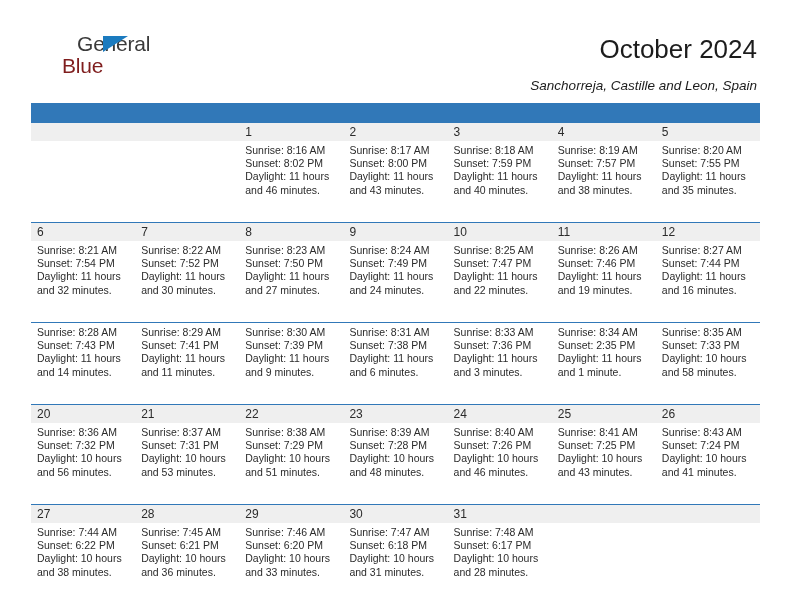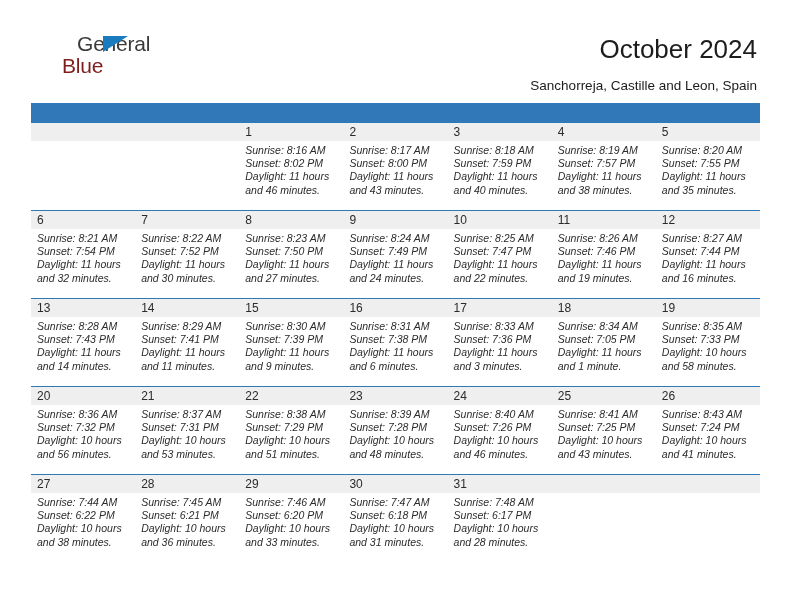--- a/index.html
+++ b/index.html
@@ -77,20 +77,21 @@
   }
   .subtitle {
     position: absolute;
     right: 35px;
     top: 78px;
     font-size: 13.5px;
     line-height: 16px;
     color: #1c1c1c;
     text-align: center;
     white-space: nowrap;
+    font-style: italic;
   }
 
   
   .calendar {
     position: absolute;
     left: 31px;
     top: 103px;
     width: 729px;
   }
   .weekdays {
@@ -125,22 +126,21 @@
     flex: 1 1 0;
     font-size: 12px;
     line-height: 18px;
     color: #2b2b2b;
     padding-left: 6px;
     box-sizing: border-box;
   }
   .week-body {
     display: flex;
     background: #ffffff;
-    height: 69px;
-    font-style: italic;
+    height: 81px;
   }
   .cell {
     flex: 1 1 0;
     padding: 3px 6px 0 6px;
     box-sizing: border-box;
     overflow: hidden;
   }
   .cell .line {
     font-size: 10.5px;
     line-height: 13.2px;
@@ -269,29 +269,20 @@
             </div>
             <div class="cell">
               <div class="line">Sunrise: 8:27 AM</div>
               <div class="line">Sunset: 7:44 PM</div>
               <div class="line">Daylight: 11 hours</div>
               <div class="line">and 16 minutes.</div>
             </div>
           </div>
         </div>
         <div class="week">
-          <div class="week-nums">
-            <div class="daynum">13</div>
-            <div class="daynum">14</div>
-            <div class="daynum">15</div>
-            <div class="daynum">16</div>
-            <div class="daynum">17</div>
-            <div class="daynum">18</div>
-            <div class="daynum">19</div>
-          </div>
           <div class="week-body">
             <div class="cell">
               <div class="line">Sunrise: 8:28 AM</div>
               <div class="line">Sunset: 7:43 PM</div>
               <div class="line">Daylight: 11 hours</div>
               <div class="line">and 14 minutes.</div>
             </div>
             <div class="cell">
               <div class="line">Sunrise: 8:29 AM</div>
               <div class="line">Sunset: 7:41 PM</div>
@@ -311,21 +302,21 @@
               <div class="line">and 6 minutes.</div>
             </div>
             <div class="cell">
               <div class="line">Sunrise: 8:33 AM</div>
               <div class="line">Sunset: 7:36 PM</div>
               <div class="line">Daylight: 11 hours</div>
               <div class="line">and 3 minutes.</div>
             </div>
             <div class="cell">
               <div class="line">Sunrise: 8:34 AM</div>
-              <div class="line">Sunset: 7:05 PM</div>
+              <div class="line">Sunset: 2:35 PM</div>
               <div class="line">Daylight: 11 hours</div>
               <div class="line">and 1 minute.</div>
             </div>
             <div class="cell">
               <div class="line">Sunrise: 8:35 AM</div>
               <div class="line">Sunset: 7:33 PM</div>
               <div class="line">Daylight: 10 hours</div>
               <div class="line">and 58 minutes.</div>
             </div>
           </div>

